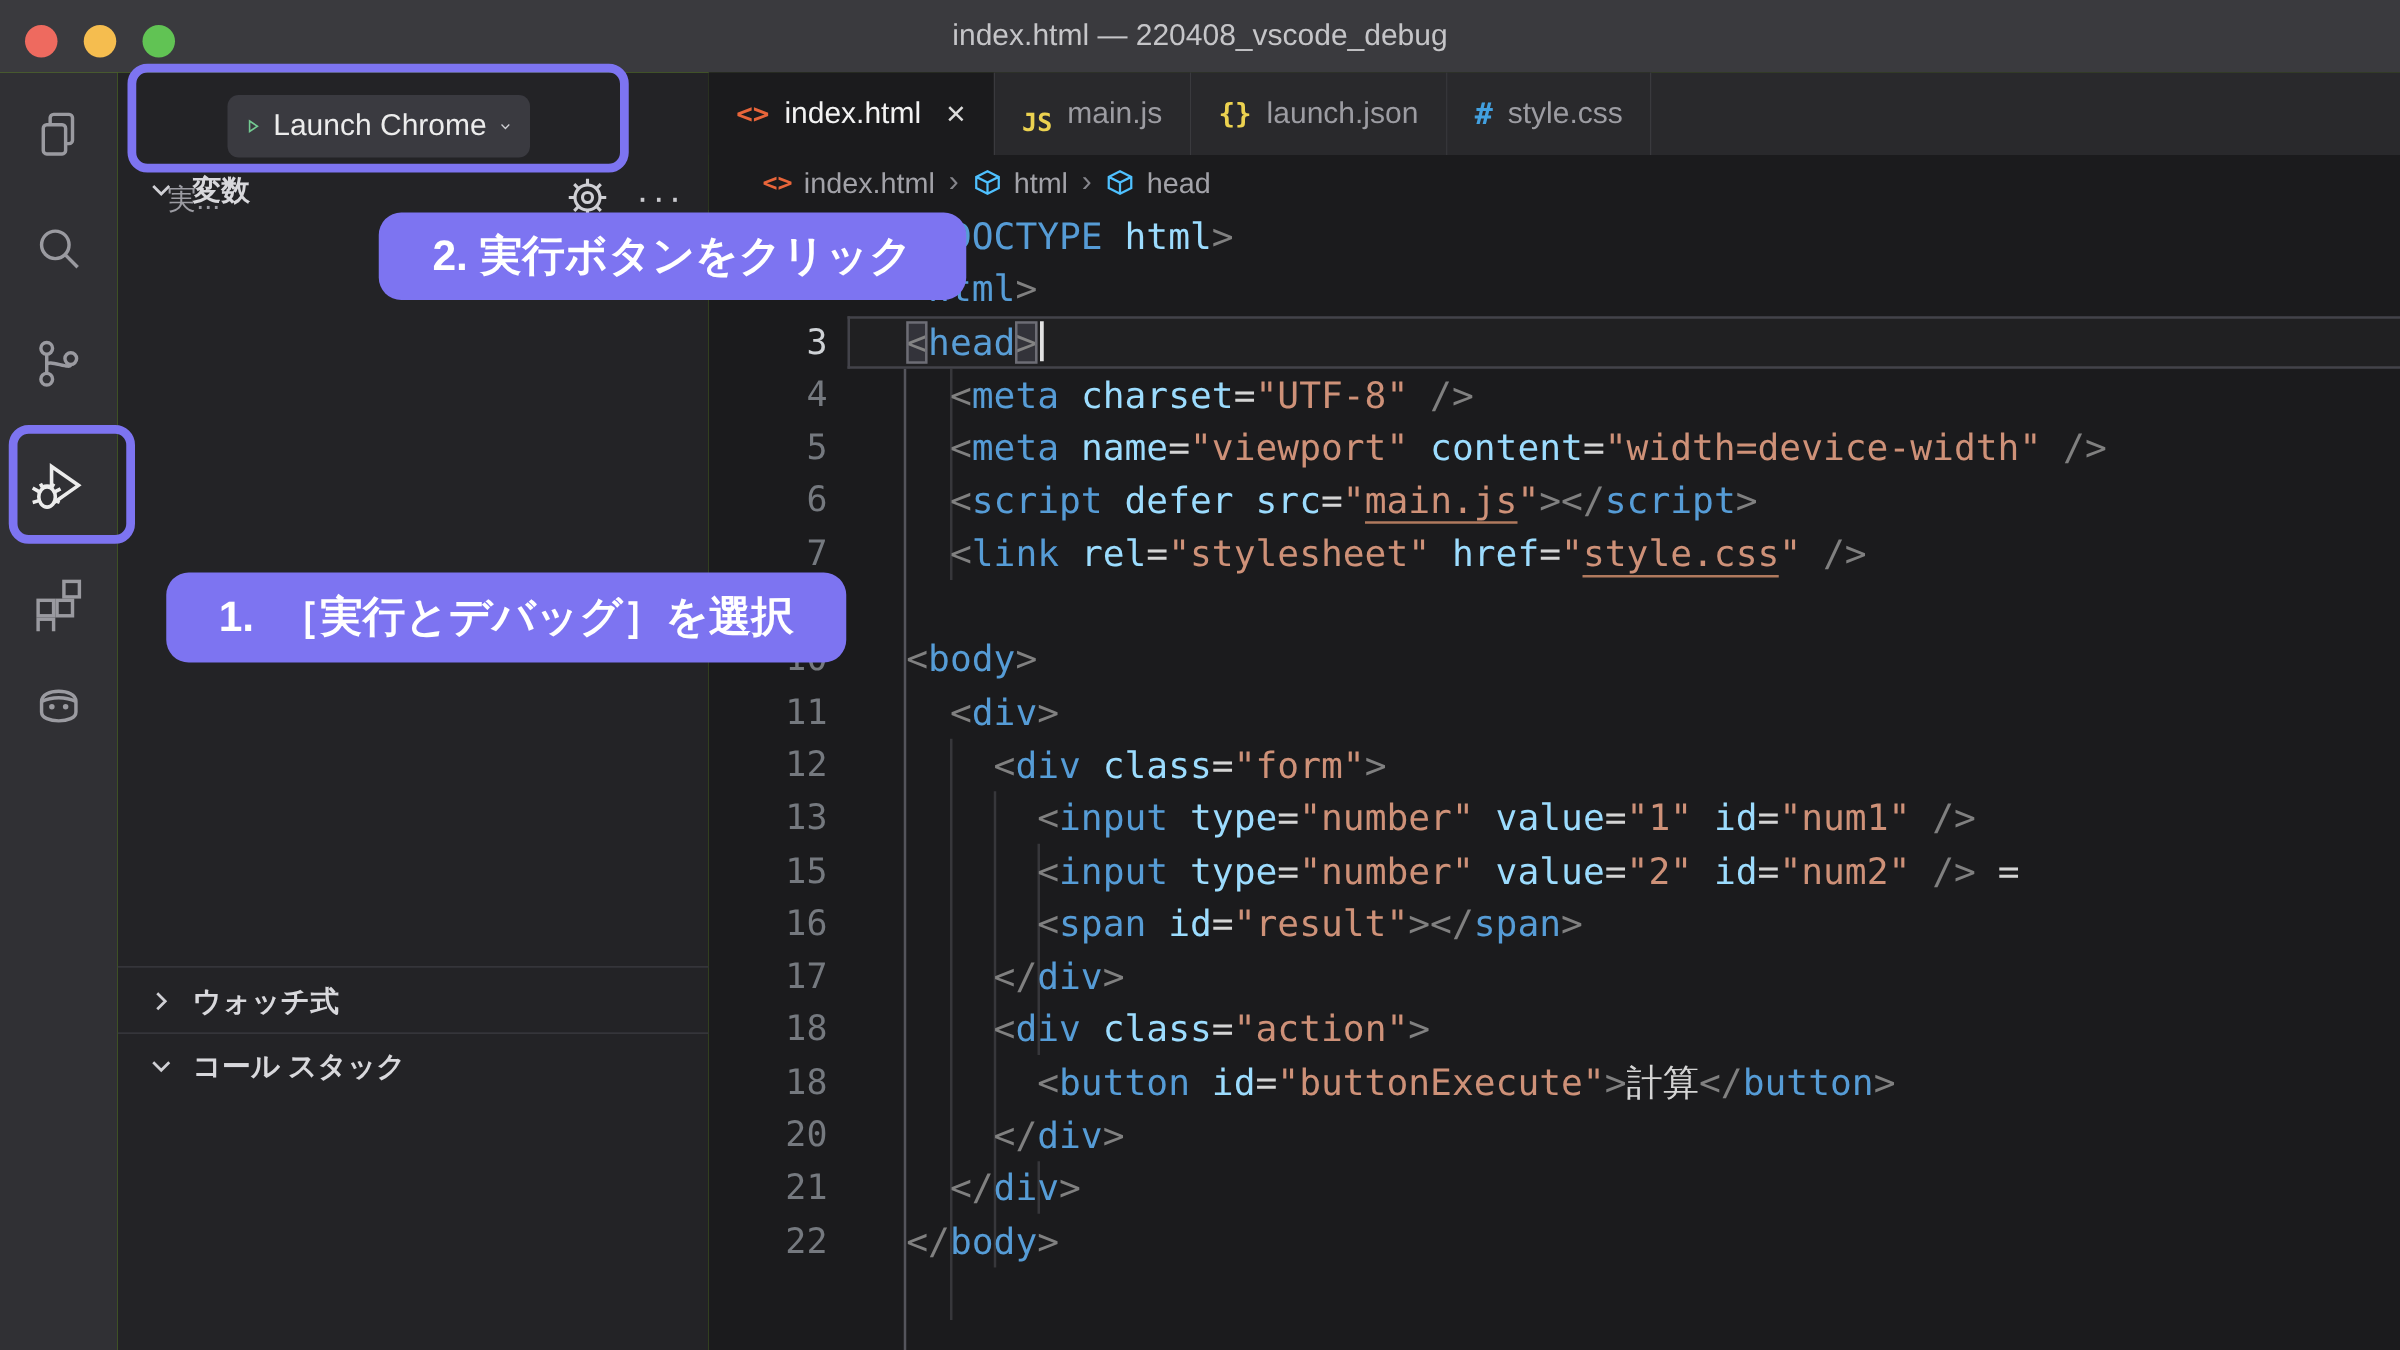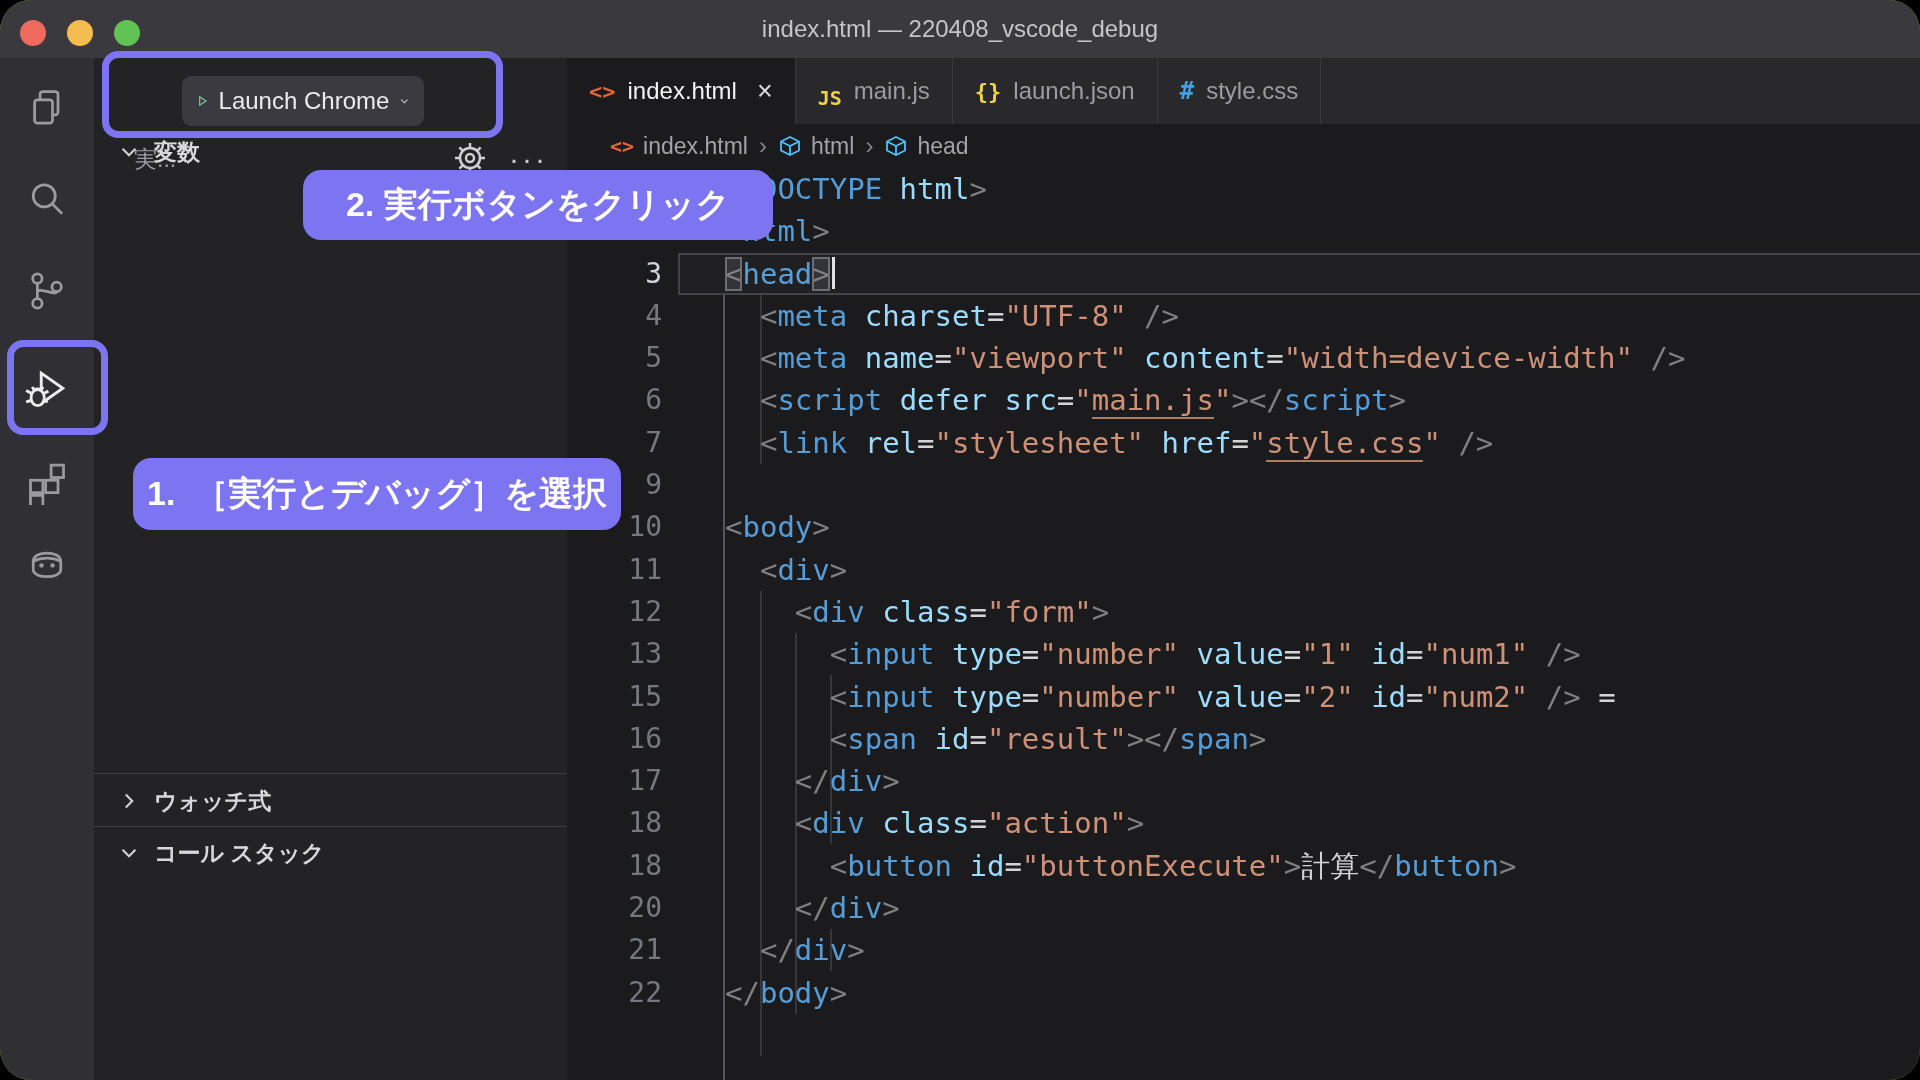--- a/index.html
+++ b/index.html
@@ -1,17 +1,17 @@
 <!DOCTYPE html>
 <html><head>
 <meta charset="utf-8">
 <style>
   html,body{margin:0;padding:0;background:#000;}
   .screen{position:relative;width:1920px;height:1080px;background:#84cc16;overflow:hidden;
-    font-family:"Liberation Sans","DejaVu Sans",sans-serif;border-radius:31px;-webkit-font-smoothing:antialiased;}
+    font-family:"Liberation Sans","DejaVu Sans",sans-serif;-webkit-font-smoothing:antialiased;}
 
   
   .titlebar{position:absolute;left:0;top:0;right:0;height:58px;background:#3a3a3e;}
   .light{position:absolute;top:20px;width:26px;height:26px;border-radius:50%;}
   .light.red{left:20px;background:#ee6a5f;}
   .light.yellow{left:67px;background:#f5bd4f;}
   .light.green{left:114px;background:#61c354;}
   .wintitle{line-height:58px;text-align:center;color:#c5c5c8;font-size:24px;}
 
   
@@ -312,15 +312,15 @@
         <div class="row">
           <span class="num">22</span>
           <span class="code"><span class="tk-p">&lt;/</span><span class="tk-tag">body</span><span class="tk-p">&gt;</span></span>
         </div>
       </div>
   </div>
 
   <div class="annot-rect" style="left:102px;top:51px;width:401px;height:87px"></div>
   <div class="annot-rect" style="left:7px;top:340px;width:101px;height:95px"></div>
   <div class="badge" style="left:303px;top:170px;width:470px;height:70px">2. 実行ボタンをクリック</div>
-  <div class="badge" style="left:133px;top:458px;width:488px;height:72px">1.  ［実行とデバッグ］を選択</div>
+  <div class="badge" style="left:133px;top:458px;width:544px;height:72px">1.  ［実行とデバッグ］を選択</div>
 
 </div>
 
 </body></html>

